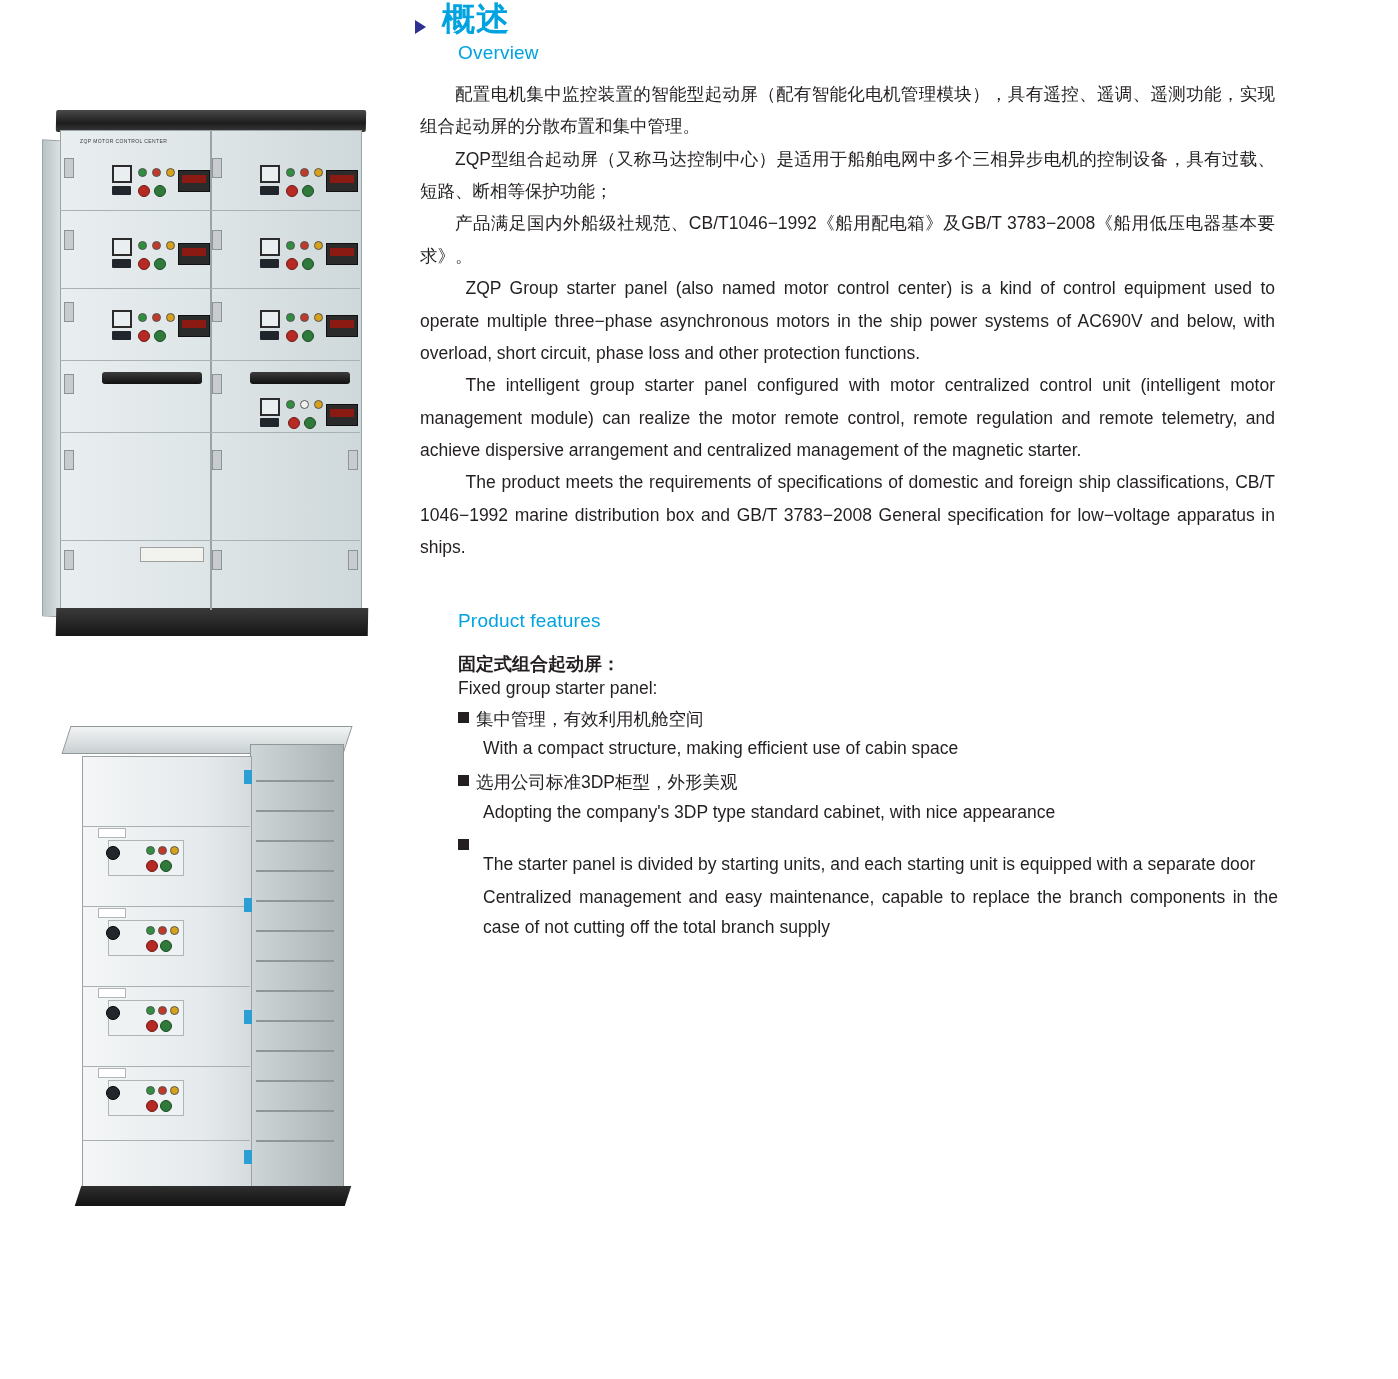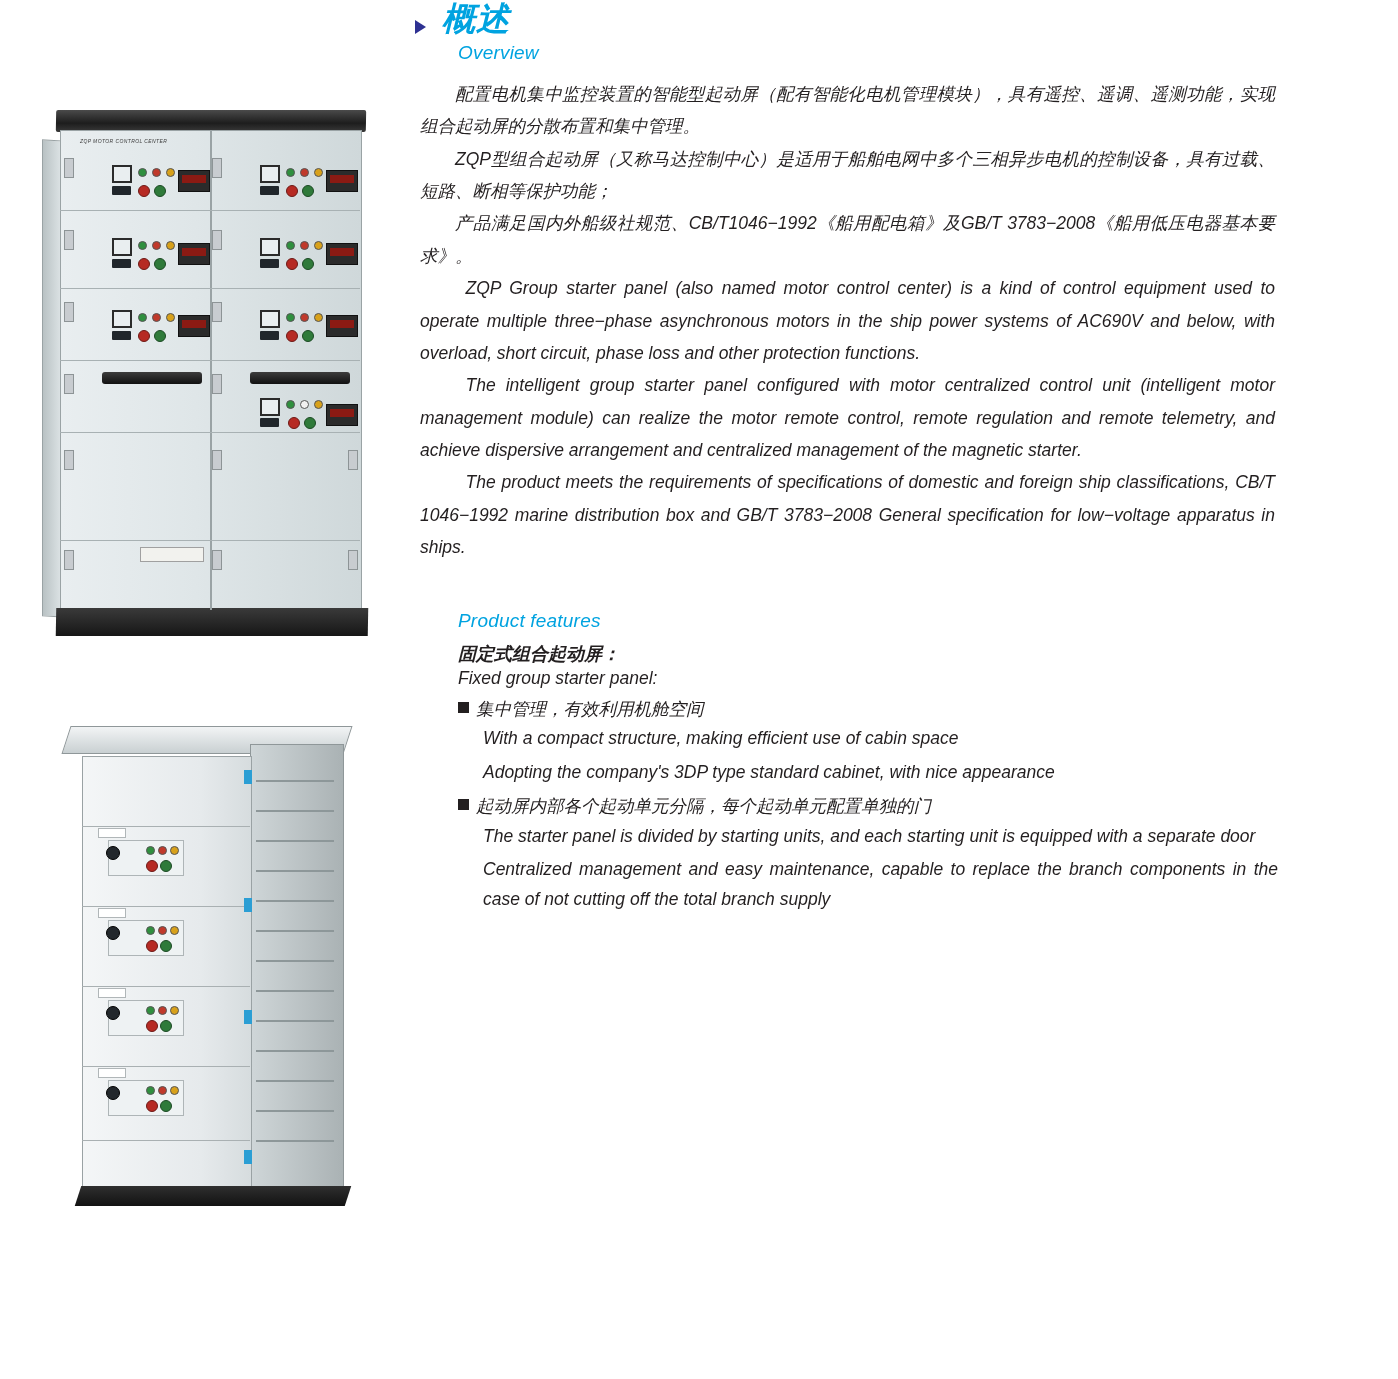--- a/index.html
+++ b/index.html
@@ -12,21 +12,20 @@
     height: 1379px;
     font-family: "Liberation Sans", sans-serif;
     color: #231f20;
     position: relative;
     overflow: hidden;
   }
   .page {
     position: relative;
     width: 1398px;
     height: 978px;
-    font-style: italic;
   }
 
   
   .left-col {
     position: absolute;
     left: 0;
     top: 0;
     width: 400px;
     height: 1379px;
   }
@@ -278,21 +277,21 @@
   .para.cn { text-indent: 2em; }
   .para.en { text-indent: 2.6em; }
 
   .block-overview {
     margin-top: 14px;
     margin-left: 5px;
     width: 855px;
   }
 
   .features-wrap {
-    margin-top: 10px;
+    margin-top: 20px;
     margin-left: 43px;
     width: 820px;
   }
   .feat-sub-cn {
     font-size: 18px;
     font-weight: bold;
     color: #231f20;
     margin: 10px 0 2px 0;
   }
   .feat-sub-en {
@@ -525,27 +524,30 @@
 
         <div class="feat-item">
           <div class="feat-cn">
             <span class="bullet"></span>
             <span>集中管理，有效利用机舱空间</span>
           </div>
           <div class="feat-en">With a compact structure, making efficient use of cabin space</div>
         </div>
 
         <div class="feat-item">
+          <div class="feat-cn">
+            <span class="bullet"></span>
+            <span>选用公司标准3DP柜型，外形美观</span>
+          </div>
           <div class="feat-en">Adopting the company's 3DP type standard cabinet, with nice appearance</div>
         </div>
 
         <div class="feat-item">
           <div class="feat-cn">
             <span class="bullet"></span>
-            <span>起动屏内部各个起动单元分隔，每个起动单元配置单独的门</span>
           </div>
           <div class="feat-en">The starter panel is divided by starting units, and each starting unit is equipped with a separate door</div>
         </div>
 
         <div class="feat-item">
           <div class="feat-en">Centralized management and easy maintenance, capable to replace the branch components in the case of not cutting off the total branch supply</div>
         </div>
       </div>
     </div>
 

